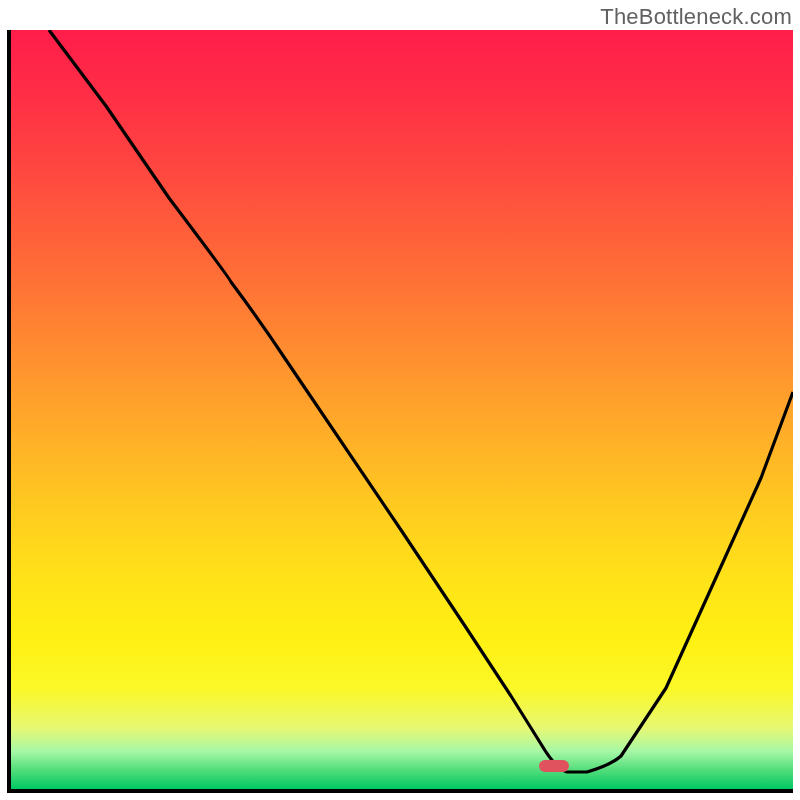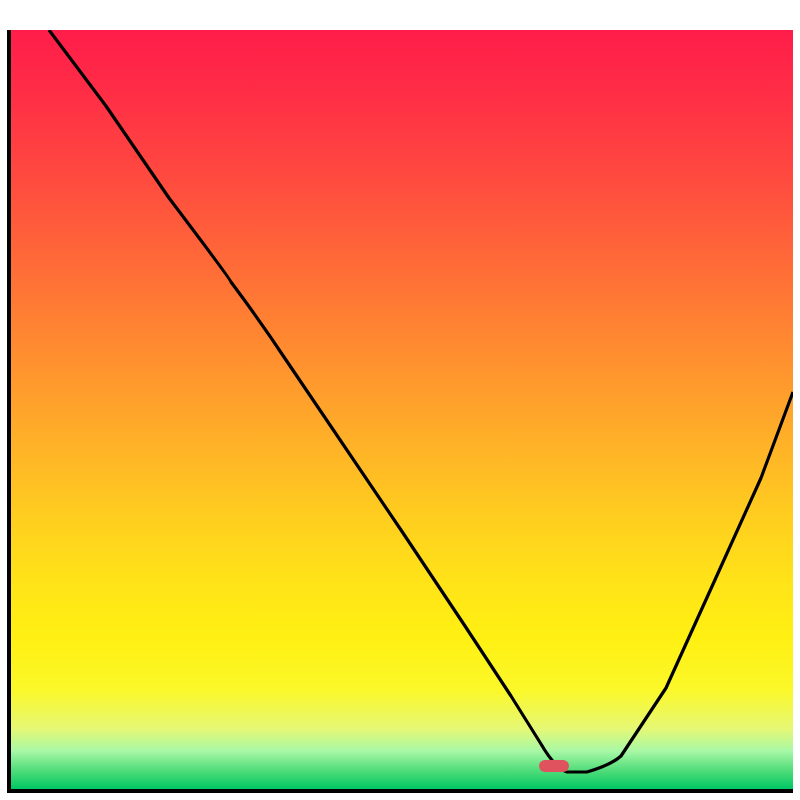--- a/index.html
+++ b/index.html
@@ -74,20 +74,21 @@
     border-radius: 6px;
     background: #e0525e;
     z-index: 5;
   }
 </style>
 </head>
 <body>
 
 <div class="container">
 
+  <div class="watermark">TheBottleneck.com</div>
 
   <div class="plot-frame">
     <div class="gradient-bg"></div>
 
     <svg class="curve" viewBox="0 0 782 759" preserveAspectRatio="none">
       <path d="M 38,0
                L 95,76
                L 158,168
                Q 220,250 220,252
                Q 250,292 275,330

